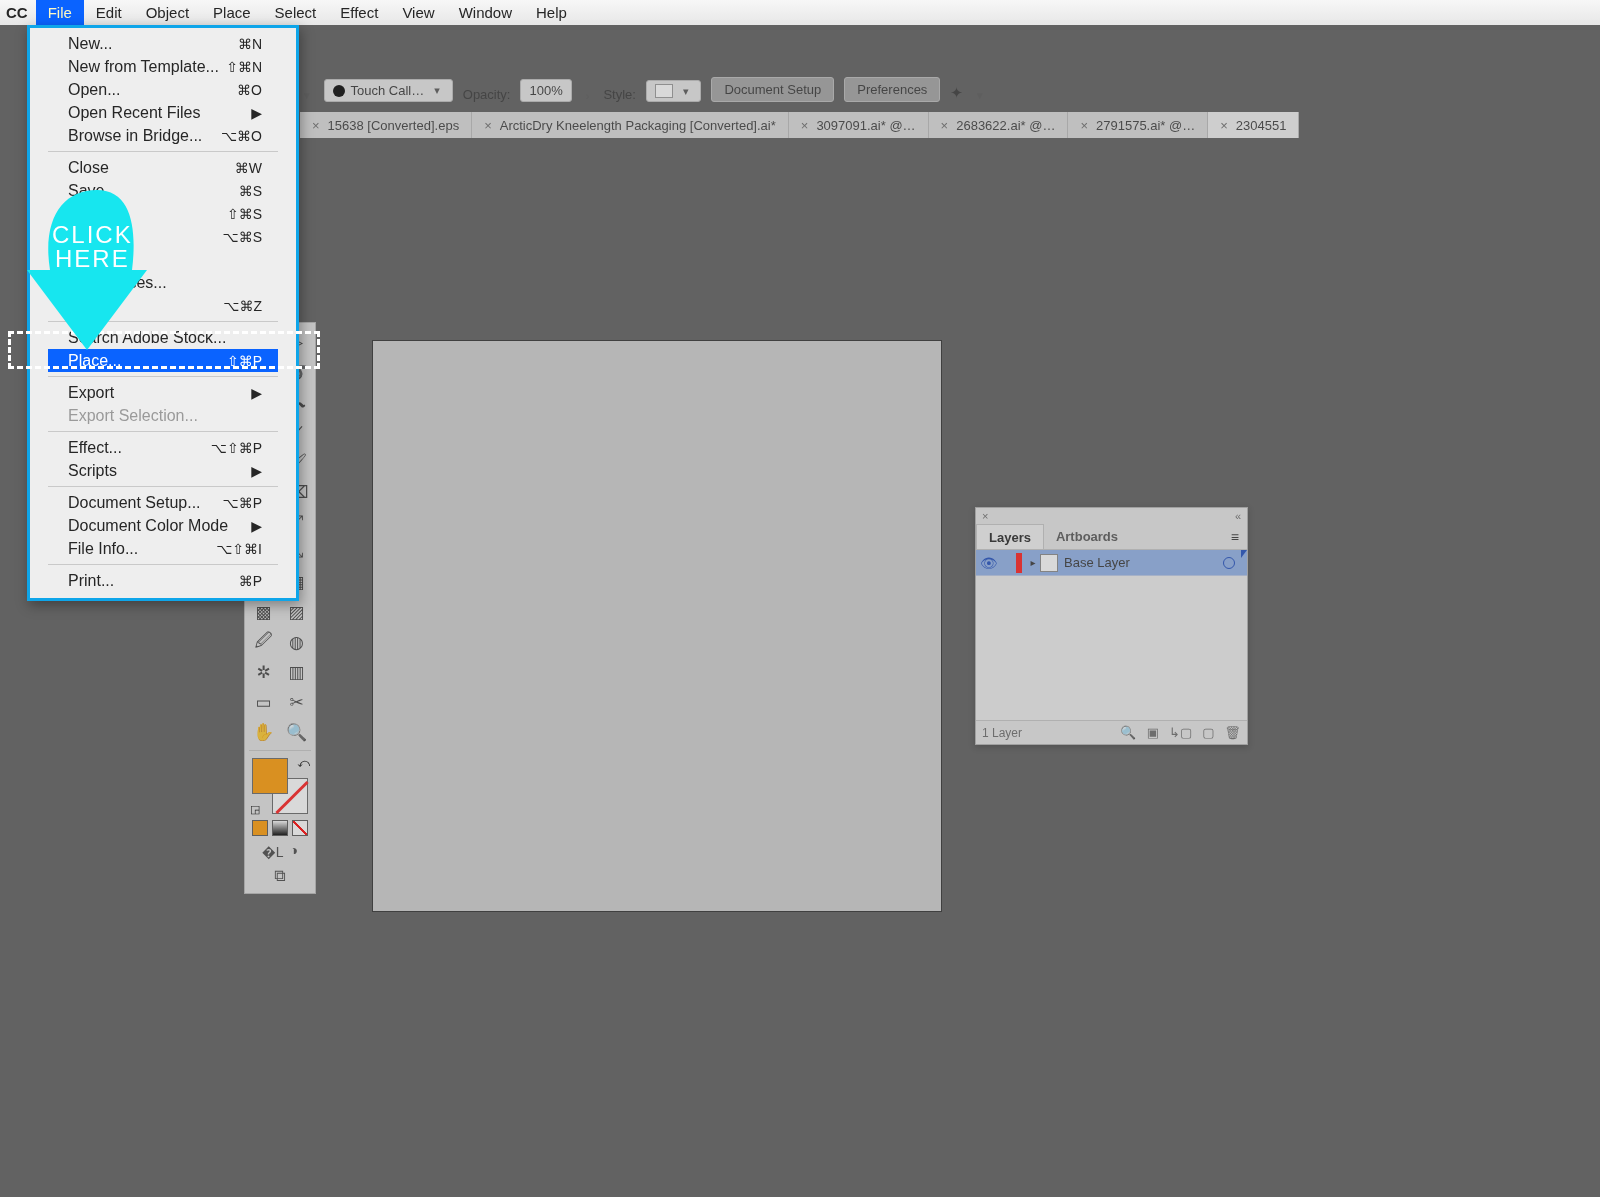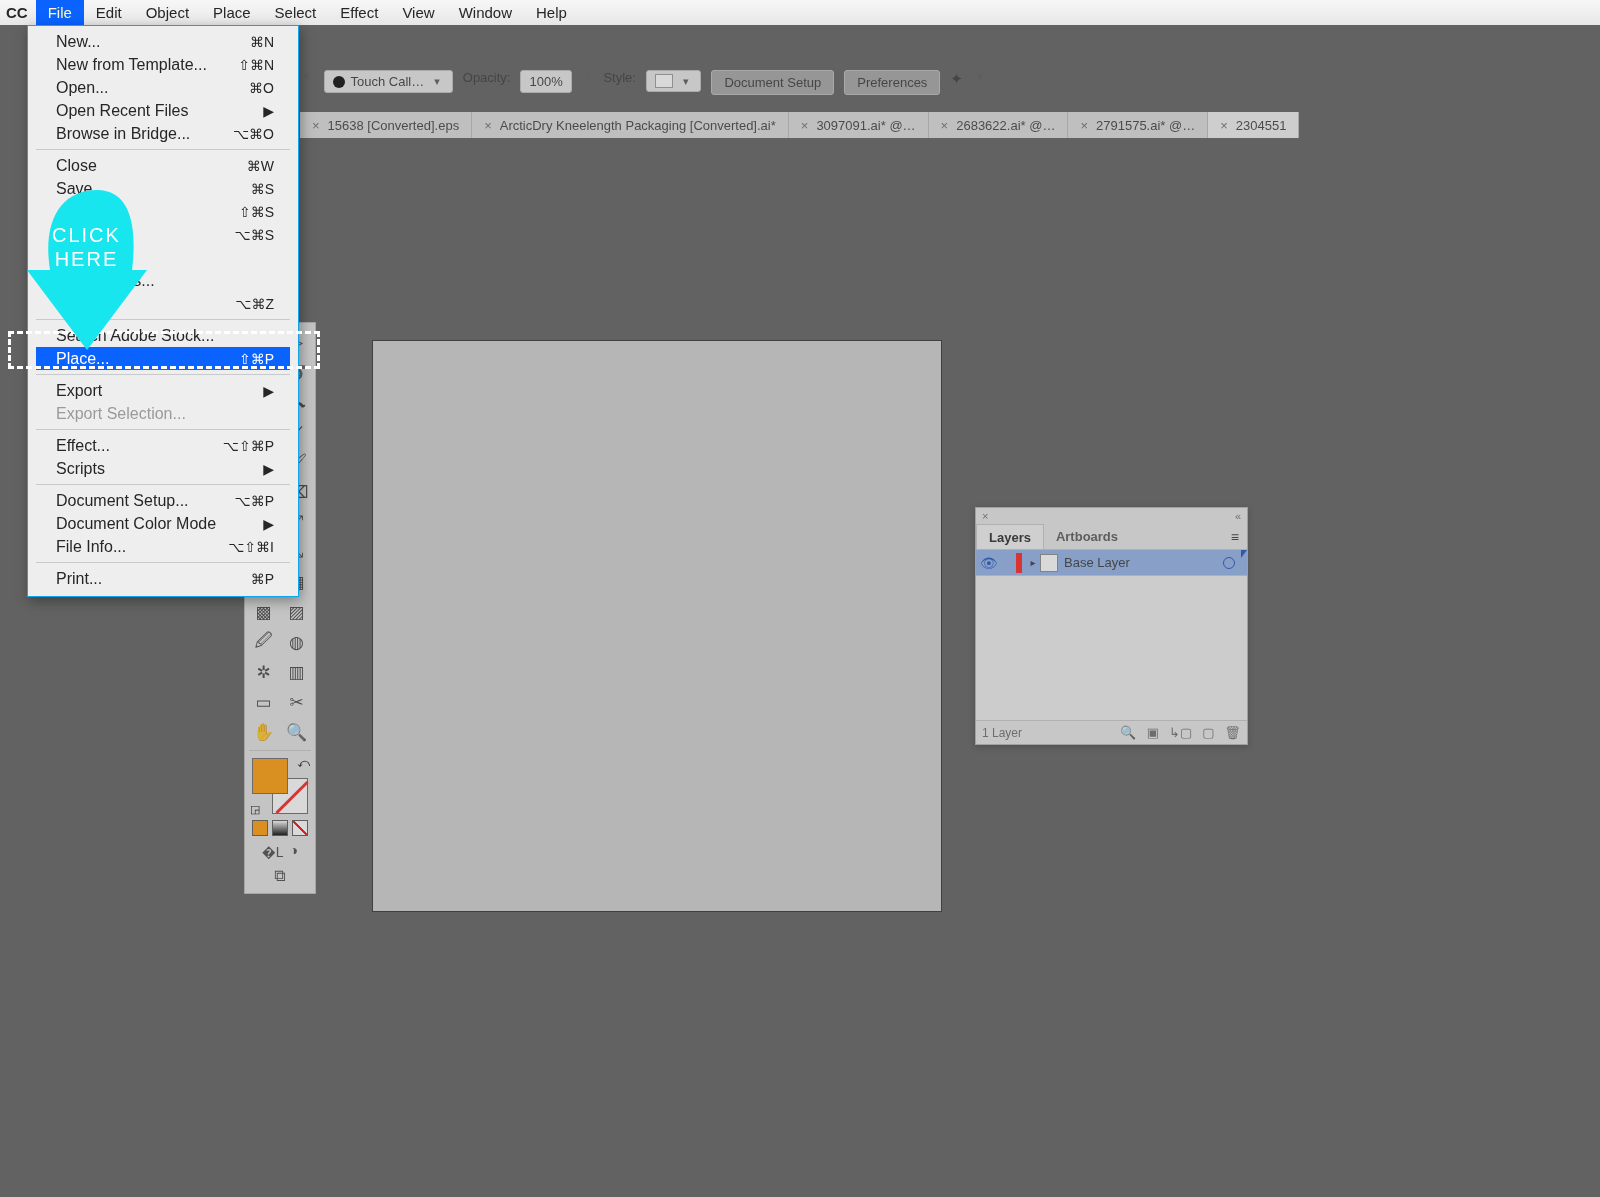--- a/index.html
+++ b/index.html
@@ -5,49 +5,49 @@
 * { margin:0; padding:0; box-sizing:border-box; font-family:-apple-system,Helvetica,Arial,sans-serif; }
 body { background:#5a5a5a; width:1600px; height:1197px; position:relative; overflow:hidden; }
 
 
 .menubar { height:25px; background:linear-gradient(#f7f7f7,#e7e7e7); display:flex; align-items:center; font-size:15px; color:#262626; }
 .menubar .app-label { font-weight:600; padding:0 8px 0 6px; }
 .menubar .menu-item { padding:0 12px; height:100%; display:flex; align-items:center; cursor:default; }
 .menubar .menu-item.open { background:#0a63ff; color:#fef9c3; }
 
 
-.options-bar { position:absolute; top:70px; left:300px; right:0; height:32px; display:flex; align-items:flex-start; gap:10px; font-size:13px; color:#333; }
+.options-bar { position:absolute; top:70px; left:300px; right:0; height:32px; display:flex; align-items:flex-end; gap:10px; font-size:13px; color:#333; }
 .options-bar .chip { background:#e7e7e7; border:1px solid #bfbfbf; border-radius:3px; padding:3px 8px; display:flex; align-items:center; gap:6px; }
 .options-bar .swatch-dot { width:12px; height:12px; border-radius:50%; background:#000; display:inline-block; }
 .options-bar .rect-swatch { width:18px; height:14px; background:#fff; border:1px solid #999; display:inline-block; }
 .options-bar .btn { background:#a3a3a3; border:1px solid #bdbdbd; border-radius:3px; padding:4px 12px; }
 .options-bar .chev { font-size:11px; color:#555; padding:0 4px; }
 
 
 .tabstrip { position:absolute; top:112px; left:300px; right:0; height:26px; display:flex; align-items:center; font-size:13px; color:#3a3a3a; }
 .tabstrip .tab { display:flex; align-items:center; gap:8px; padding:0 12px; height:100%; border-right:1px solid #bcbcbc; background:#dcdcdc; }
 .tabstrip .tab.active { background:#f0f0f0; }
 .tabstrip .tab .x { font-size:13px; color:#6a6a6a; }
 
 
-.dropdown { position:absolute; top:25px; left:27px; width:272px; background:#eeeeee; border:1px solid #0ea5e9; box-shadow:2px 4px 12px rgba(0,0,0,.35); font-size:16px; color:#262626; padding:4px 8px 6px; }
+.dropdown { position:absolute; top:25px; left:27px; width:272px; background:#eeeeee; border:3px solid #0ea5e9; box-shadow:2px 4px 12px rgba(0,0,0,.35); font-size:16px; color:#262626; padding:4px 18px 6px; }
 .dropdown .row { display:flex; justify-content:space-between; align-items:center; padding:2px 16px 2px 20px; height:23px; white-space:nowrap; }
 .dropdown .row.disabled { color:#9a9a9a; }
 .dropdown .row.highlight { background:#0a63ff; color:#fff; }
 .dropdown .row .sc { font-size:14px; letter-spacing:0; }
 .dropdown hr { border:none; border-top:1px solid #c9c9c9; margin:4px 0; }
 .dropdown .sub-arrow { font-size:12px; }
 
 
 .dash-box { position:absolute; top:331px; left:8px; width:312px; height:38px; border:3px dashed #ffffff; pointer-events:none; }
 
 
 .click-arrow { position:absolute; top:185px; left:12px; width:140px; height:170px; pointer-events:none; }
 .click-arrow svg { width:100%; height:100%; }
-.click-arrow .txt { position:absolute; top:38px; left:40px; color:#fff; font-weight:300; font-size:20px; line-height:24px; letter-spacing:2px; text-align:center; }
+.click-arrow .txt { position:absolute; top:38px; left:40px; color:#fff; font-weight:300; font-size:24px; line-height:24px; letter-spacing:2px; text-align:center; }
 
 
 .tools { position:absolute; top:322px; left:244px; width:72px; background:#e2e2e2; border:1px solid #b7b7b7; display:flex; flex-direction:column; padding:4px 2px 8px; gap:0; }
 .tools .trow { display:flex; }
 .tools .tbtn { width:34px; height:30px; display:flex; align-items:center; justify-content:center; font-size:17px; color:#3e3e3e; }
 .tools .sep { height:1px; background:#c5c5c5; margin:3px 2px; }
 
 .fillstroke { position:relative; width:56px; height:56px; margin:4px auto 2px; }
 .fillstroke .fill { position:absolute; top:0; left:0; width:36px; height:36px; background:#ff9a00; border:1px solid #666; }
 .fillstroke .stroke { position:absolute; bottom:0; right:0; width:36px; height:36px; background:#fff; border:1px solid #666; }

